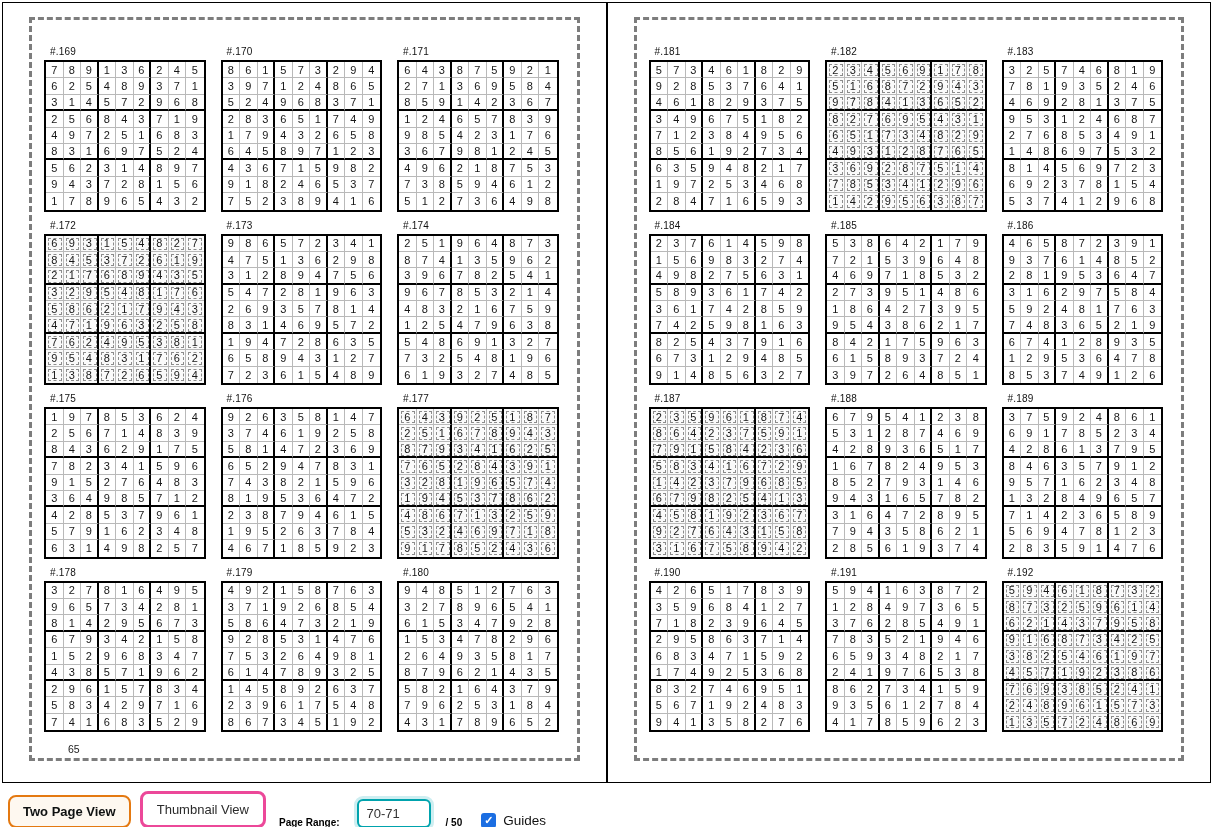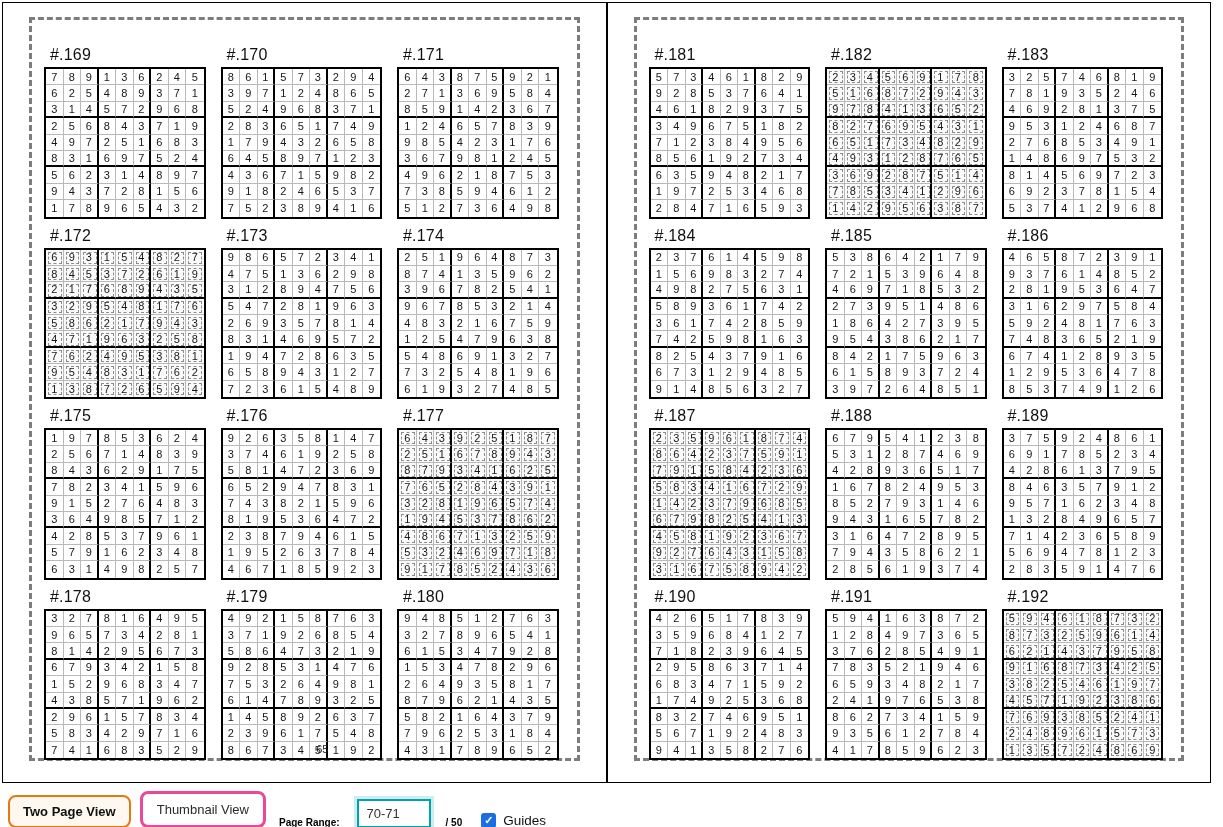--- a/index.html
+++ b/index.html
@@ -16,61 +16,61 @@
   .spine{width:2px;background:#000;}
   .guides{
     border:3px dashed #7d7d7d;height:744px;box-sizing:border-box;
     padding:26px 10px 0 12px;position:relative;
   }
   .puzzles{
     display:grid;grid-template-columns:repeat(3,max-content);
     column-gap:15px;row-gap:8px;
   }
   .puzzle{width:max-content;}
-  .plabel{font-size:16px;color:#111;margin:0 0 3px 6px;letter-spacing:.2px;}
+  .plabel{font-size:10px;color:#111;margin:0 0 3px 6px;letter-spacing:.2px;}
   .sgrid{
     display:grid;grid-template-columns:repeat(9,17.5px);
     grid-auto-rows:16.4px;border:2px solid #000;background:#fff;width:max-content;
   }
   .cell{
     border-right:1px solid #b9b9b9;border-bottom:1px solid #b9b9b9;
     display:flex;align-items:center;justify-content:center;
     font-size:11px;color:#171717;box-sizing:border-box;
   }
   .cell:nth-child(9n){border-right:none;}
   .sgrid .cell:nth-last-child(-n+9){border-bottom:none;}
   .cell.br{border-right:2px solid #000;}
   .cell.bb{border-bottom:2px solid #000;}
   
   .cage .cell{
     outline:1px dashed #8c8c8c;outline-offset:-3px;background:#fafafa;
   }
   .pagenum{
-    position:absolute;left:8px;right:0;bottom:3px;text-align:center;
+    position:absolute;left:8px;right:0;bottom:3px;text-align:left;
     font-size:10.5px;color:#222;margin-left:28px;
   }
   
   .toolbar{
     height:45px;display:flex;align-items:flex-end;gap:9px;
     padding-left:8px;background:#fff;
   }
   .btn{
     font-family:"Liberation Sans",sans-serif;font-size:13px;cursor:pointer;
     border-radius:8px;padding:8px 14px;background:#fff;color:#2b2b2b;
     border:3px solid #ec4899;
   }
   .btn.active{
     border:2px solid #e47911;background:#fef8f0;font-weight:700;color:#0f1111;
     padding:7px 13px;
   }
   .tlabel{font-size:10px;font-weight:700;color:#000;margin-left:4px;}
   .range-input{
     width:74px;box-sizing:border-box;padding:5px 8px;font-size:13px;color:#333;
     font-family:"Liberation Sans",sans-serif;
-    border:2px solid #00a3ad;border-radius:0;box-shadow:0 0 0 3px #cdeef1;
+    border:2px solid #00a3ad;border-radius:6px;box-shadow:0 0 0 3px #cdeef1;
     margin-left:8px;margin-right:2px;outline:none;
   }
   .checkbox{
     width:15px;height:15px;border-radius:3px;background:#1b6ee2;
     display:flex;align-items:center;justify-content:center;cursor:pointer;
     margin-left:10px;
   }
   .checkbox span{color:#fff;font-size:11px;font-weight:700;line-height:1;}
   .guides-label{font-size:13.5px;color:#111;margin-left:-2px;margin-top:28px;}
 </style>

